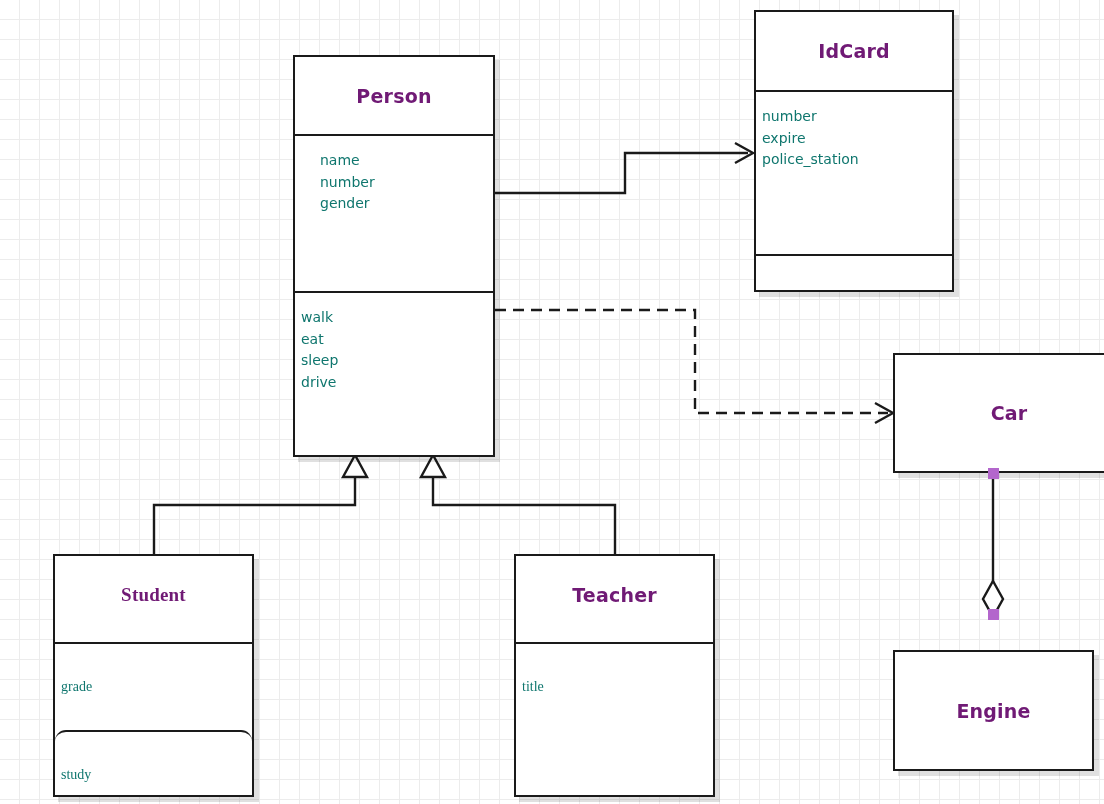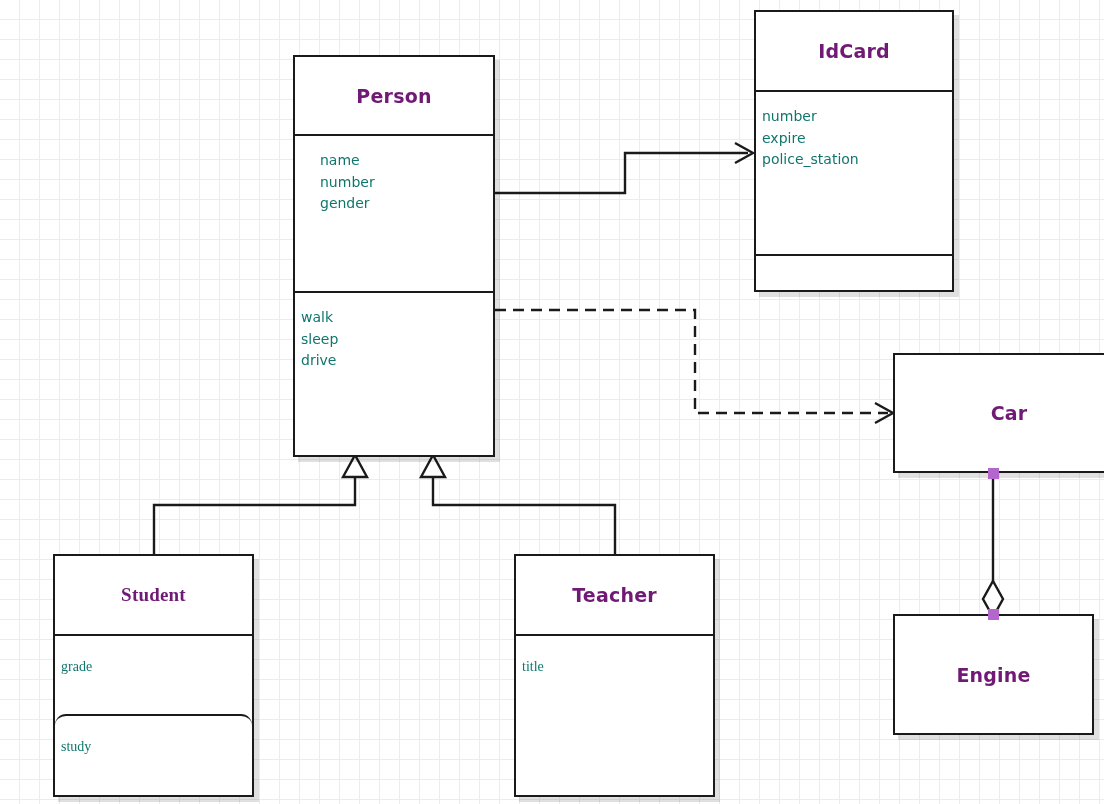--- a/index.html
+++ b/index.html
@@ -53,21 +53,22 @@
     color: #701a75;
     letter-spacing: 0.2px;
   }
   .c-body {
     padding: 14px 6px 6px 6px;
     font-size: 14px;
     line-height: 1.55;
     color: #0f766e;
   }
   .c-body.tight {
-    padding-top: 20px;
+    padding-top: 32px;
+    margin-top: 8px;
   }
   .c-body .row {
     white-space: nowrap;
   }
   .c-empty { }
   .marker-sq {
     position: absolute;
     width: 11px;
     height: 11px;
     z-index: 6;
@@ -113,20 +114,21 @@
     <div class="compartment c-title" style="height:77px;">
       <span>Person</span>
     </div>
     <div class="compartment c-body" style="height:157px;padding-left:25px;">
       <div class="row">name</div>
       <div class="row">number</div>
       <div class="row">gender</div>
     </div>
     <div class="compartment c-body" style="height:164px;">
       <div class="row">walk</div>
+      <div class="row">eat</div>
       <div class="row">sleep</div>
       <div class="row">drive</div>
     </div>
   </div>
 
   <div class="uml-class" style="left:754px; top:10px; width:200px; height:282px;">
     <div class="compartment c-title" style="height:78px;">
       <span>IdCard</span>
     </div>
     <div class="compartment c-body" style="height:164px;">
@@ -136,21 +138,21 @@
     </div>
     <div class="compartment c-body c-empty" style="height:36px;"></div>
   </div>
 
   <div class="uml-class" style="left:893px; top:353px; width:232px; height:120px;">
     <div class="compartment c-title" style="height:116px;">
       <span>Car</span>
     </div>
   </div>
 
-  <div class="uml-class" style="left:893px; top:614px; width:201px; height:121px;">
+  <div class="uml-class" style="left:893px; top:650px; width:201px; height:121px;">
     <div class="compartment c-title" style="height:117px;">
       <span>Engine</span>
     </div>
   </div>
 
   <div class="uml-class" style="left:53px; top:554px; width:201px; height:243px;font-family:Liberation Serif, serif;">
     <div class="compartment c-title" style="height:78px;">
       <span>Student</span>
     </div>
     <div class="compartment c-body tight" style="height:80px;">

